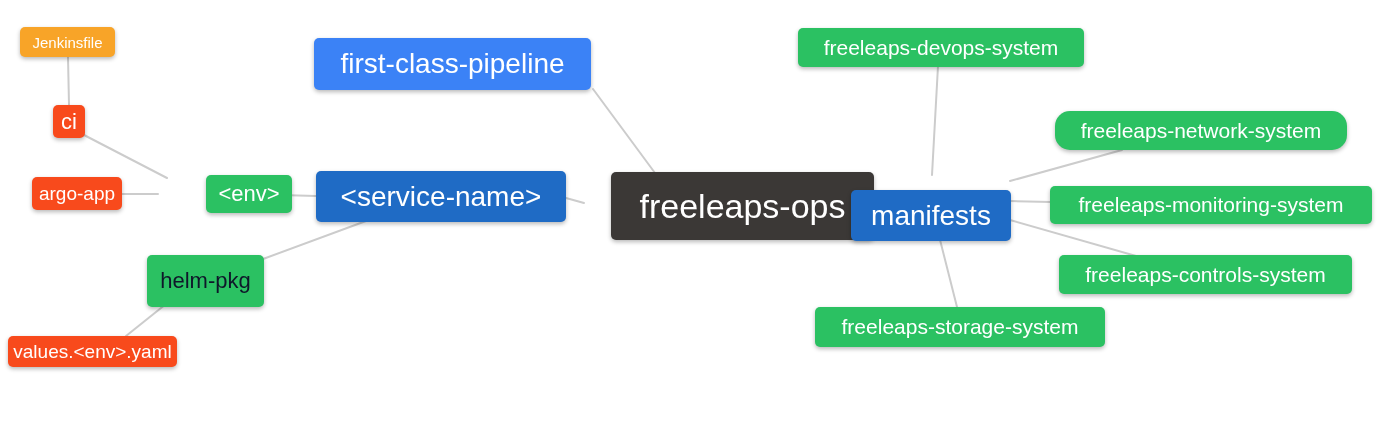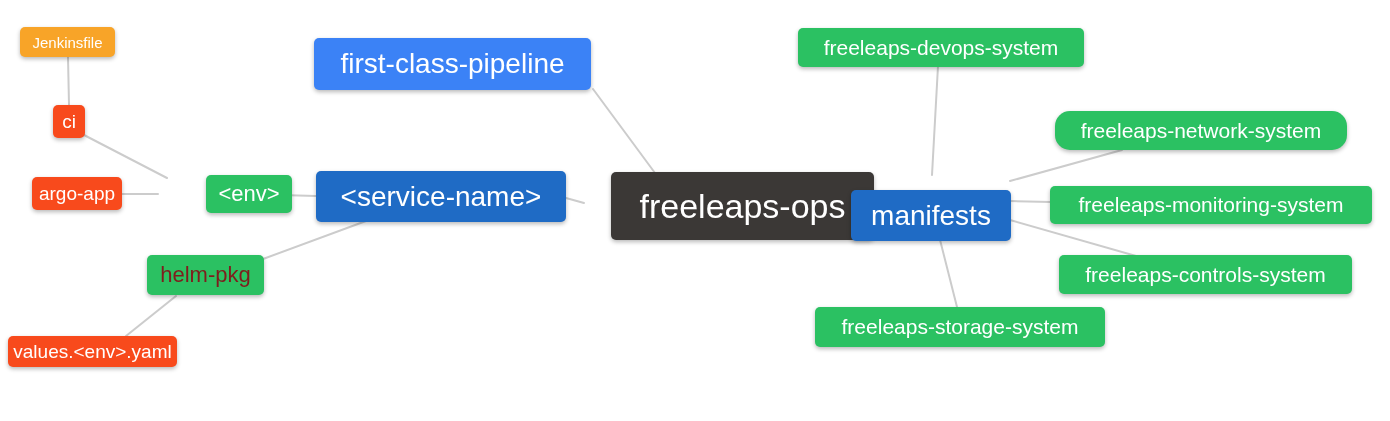--- a/index.html
+++ b/index.html
@@ -51,24 +51,24 @@
       <line x1="593" y1="89" x2="655" y2="173" stroke="#CCCCCC" stroke-width="2" stroke-linecap="round"></line>
       <line x1="845" y1="204" x2="852" y2="204" stroke="#CCCCCC" stroke-width="2" stroke-linecap="round"></line>
       <line x1="932" y1="175" x2="938" y2="66" stroke="#CCCCCC" stroke-width="2" stroke-linecap="round"></line>
       <line x1="1010" y1="181" x2="1122" y2="150" stroke="#CCCCCC" stroke-width="2" stroke-linecap="round"></line>
       <line x1="1010" y1="201" x2="1051" y2="202" stroke="#CCCCCC" stroke-width="2" stroke-linecap="round"></line>
       <line x1="1010" y1="220" x2="1136" y2="256" stroke="#CCCCCC" stroke-width="2" stroke-linecap="round"></line>
       <line x1="936" y1="224" x2="957" y2="307" stroke="#CCCCCC" stroke-width="2" stroke-linecap="round"></line>
     </svg>
 
 <div class="node" style="left: 20px; top: 27px; width: 95px; height: 30px; font-size: 15px; background: rgb(248, 164, 40); color: rgb(255, 255, 255);">Jenkinsfile</div>
-    <div class="node" style="left: 53px; top: 105px; width: 32px; height: 33px; font-size: 19px; background: rgb(248, 74, 28); color: rgb(255, 255, 255);">ci</div>
+    <div class="node" style="left: 53px; top: 105px; width: 32px; height: 33px; font-size: 22px; background: rgb(248, 74, 28); color: rgb(255, 255, 255);">ci</div>
     <div class="node" style="left: 32px; top: 177px; width: 90px; height: 33px; font-size: 19px; background: rgb(248, 74, 28); color: rgb(255, 255, 255);">argo-app</div>
     <div class="node" style="left: 158px; top: 175px; width: 86px; height: 38px; font-size: 22px; background: rgb(43, 193, 98); color: rgb(255, 255, 255); margin-left: 48px;">&lt;env&gt;</div>
-    <div class="node" style="left: 147px; top: 255px; width: 117px; height: 40px; font-size: 22px; background: rgb(43, 193, 98); color: #7f1d1d;">helm-pkg</div>
+    <div class="node" style="left: 147px; top: 255px; width: 117px; height: 52px; font-size: 22px; background: rgb(43, 193, 98); color: #0f172a;">helm-pkg</div>
     <div class="node" style="left: 8px; top: 336px; width: 169px; height: 31px; font-size: 19px; background: rgb(248, 74, 28); color: rgb(255, 255, 255); text-align: right;">values.&lt;env&gt;.yaml</div>
     <div class="node" style="left: 314px; top: 38px; width: 277px; height: 52px; font-size: 28px; background: #3b82f6; color: rgb(255, 255, 255);">first-class-pipeline</div>
     <div class="node" style="left: 316px; top: 171px; width: 250px; height: 51px; font-size: 28px; background: rgb(31, 107, 197); color: rgb(255, 255, 255);">&lt;service-name&gt;</div>
     <div class="node" style="left: 583px; top: 172px; width: 263px; height: 68px; font-size: 34px; background: rgb(59, 56, 54); color: rgb(255, 255, 255); margin-left: 28px;">freeleaps-ops</div>
     <div class="node" style="left: 851px; top: 174px; width: 160px; height: 51px; font-size: 28px; background: rgb(31, 107, 197); color: rgb(255, 255, 255); margin-top: 16px;">manifests</div>
     <div class="node" style="left: 798px; top: 28px; width: 286px; height: 39px; font-size: 21px; background: rgb(43, 193, 98); color: rgb(255, 255, 255);">freeleaps-devops-system</div>
     <div class="node" style="left: 1055px; top: 111px; width: 292px; height: 39px; font-size: 21px; background: rgb(43, 193, 98); color: rgb(255, 255, 255); border-radius: 15px;">freeleaps-network-system</div>
     <div class="node" style="left: 1050px; top: 186px; width: 322px; height: 38px; font-size: 21px; background: rgb(43, 193, 98); color: rgb(255, 255, 255);">freeleaps-monitoring-system</div>
     <div class="node" style="left: 1059px; top: 255px; width: 293px; height: 39px; font-size: 21px; background: rgb(43, 193, 98); color: rgb(255, 255, 255);">freeleaps-controls-system</div>
     <div class="node" style="left: 815px; top: 307px; width: 290px; height: 40px; font-size: 21px; background: rgb(43, 193, 98); color: rgb(255, 255, 255);">freeleaps-storage-system</div>

